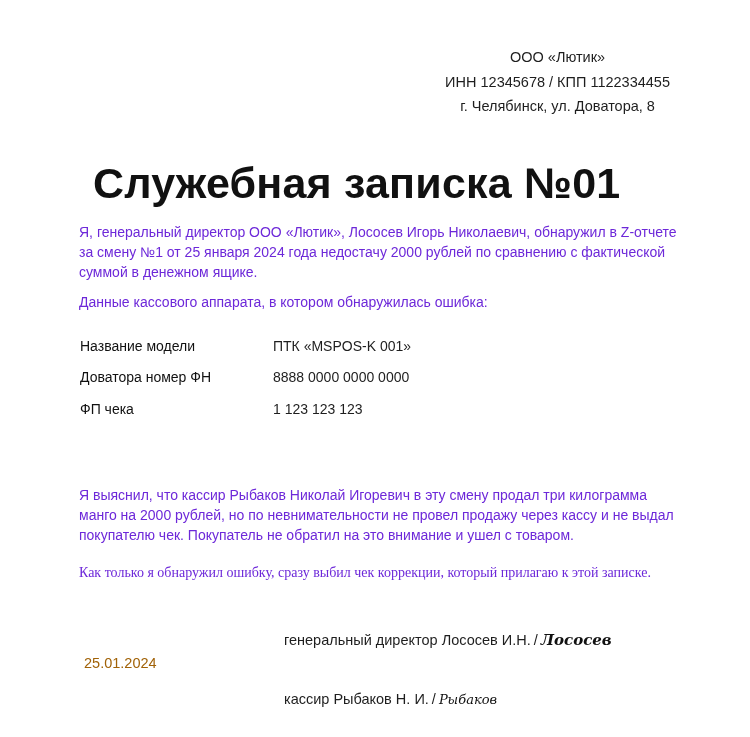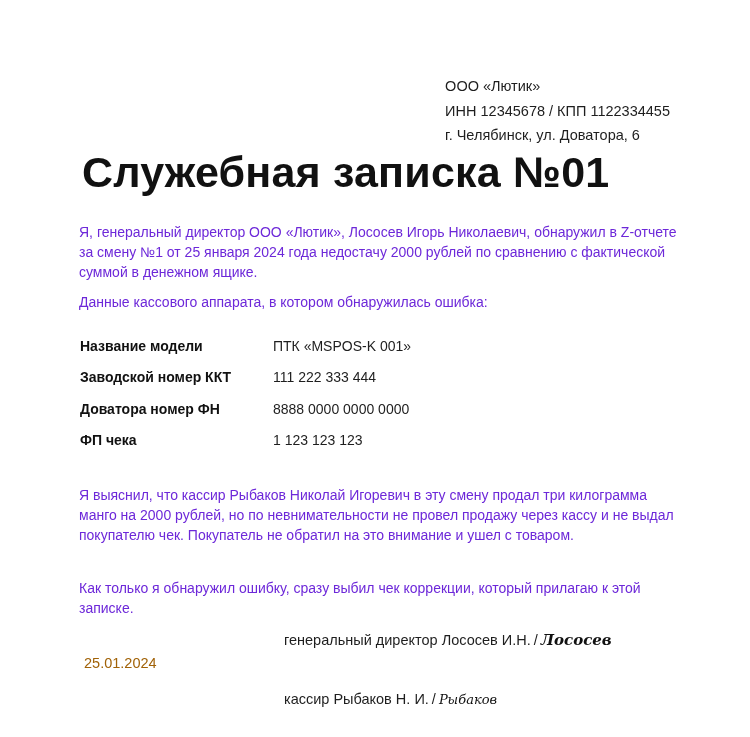--- a/index.html
+++ b/index.html
@@ -12,69 +12,68 @@
       height: 737px;
       position: relative;
       overflow: hidden;
       font-family: "Liberation Sans", sans-serif;
       color: #1a1a1a;
     }
     .header-block {
       position: absolute;
       right: 80px;
       top: 45px;
-      text-align: left;
+      text-align: center;
       font-size: 14.5px;
       line-height: 24.5px;
       color: #1e1e1e;
-      margin-top: 29px;
     }
     .title {
       position: absolute;
       left: 78px;
       top: 138px;
-      margin: 4px;
+      margin: 15px;
       font-size: 43px;
       font-weight: bold;
       color: #111111;
       letter-spacing: 0.2px;
       line-height: 60px;
       white-space: nowrap;
       text-align: center;
     }
     .para {
       position: absolute;
       left: 79px;
       width: 600px;
       margin: 0;
       font-size: 14px;
       line-height: 20px;
       color: #6d28d9;
     }
     .p1 { top: 222px; }
     .p2 { top: 292px; }
     .p3 { top: 485px; }
-    .p4 { top: 578px; }
+    .p4 { top: 563px; font-family: Liberation Serif, serif; }
 
     .kkt-table {
       position: absolute;
       left: 80px;
       top: 330px;
       border-collapse: collapse;
       font-size: 14px;
       color: #1e1e1e;
     }
     .kkt-table td {
       padding: 0;
       height: 31.5px;
       vertical-align: middle;
     }
     .kkt-table td.label {
       width: 193px;
-      font-weight: bold;
+      font-weight: normal;
       color: #111111;
     }
     .sig-date {
       position: absolute;
       left: 84px;
       top: 655px;
       font-size: 14.5px;
       color: #a16207;
     }
     .sig-line {
@@ -94,37 +93,33 @@
     }
     .signature.director { font-size: 15px; font-weight: bold; }
     .signature.cashier { font-size: 13px; }
   </style>
 </head>
 <body>
 
 <div class="header-block">
   <div>ООО «Лютик»</div>
   <div>ИНН 12345678 / КПП 1122334455</div>
-  <div>г. Челябинск, ул. Доватора, 6</div>
+  <div>г. Челябинск, ул. Доватора, 8</div>
 </div>
 
 <h1 class="title">Служебная записка №01</h1>
 
 <p class="para p1">Я, генеральный директор ООО «Лютик», Лососев Игорь Николаевич, обнаружил в Z-отчете за смену №1 от 25 января 2024 года недостачу 2000 рублей по сравнению с фактической суммой в денежном ящике.</p>
 <p class="para p2">Данные кассового аппарата, в котором обнаружилась ошибка:</p>
 
 <table class="kkt-table">
   <tbody>
     <tr>
       <td class="label">Название модели</td>
       <td class="value">ПТК «MSPOS-K 001»</td>
-    </tr>
-    <tr>
-      <td class="label">Заводской номер ККТ</td>
-      <td class="value">111 222 333 444</td>
     </tr>
     <tr>
       <td class="label">Доватора номер ФН</td>
       <td class="value">8888 0000 0000 0000</td>
     </tr>
     <tr>
       <td class="label">ФП чека</td>
       <td class="value">1 123 123 123</td>
     </tr>
   </tbody>

